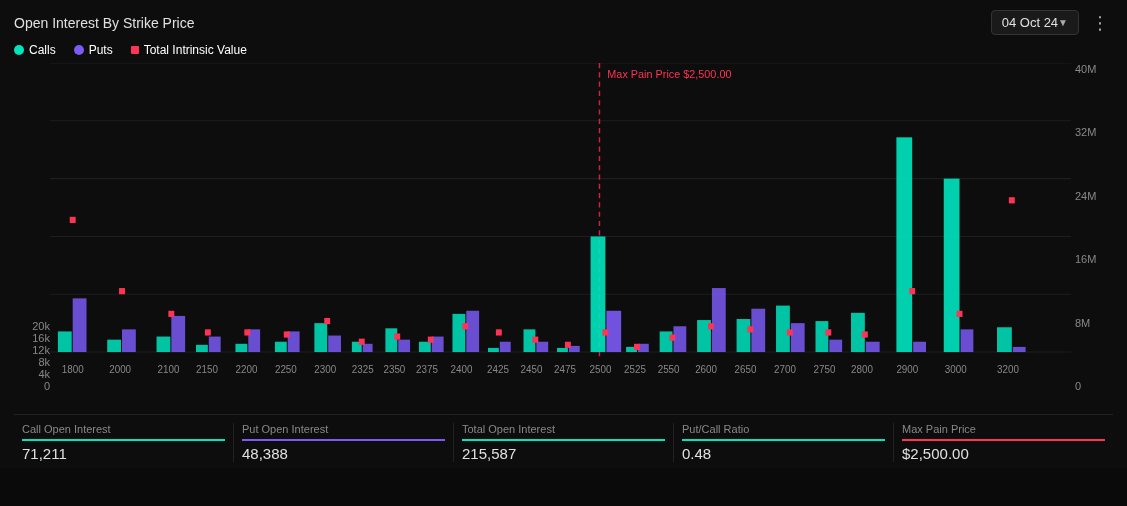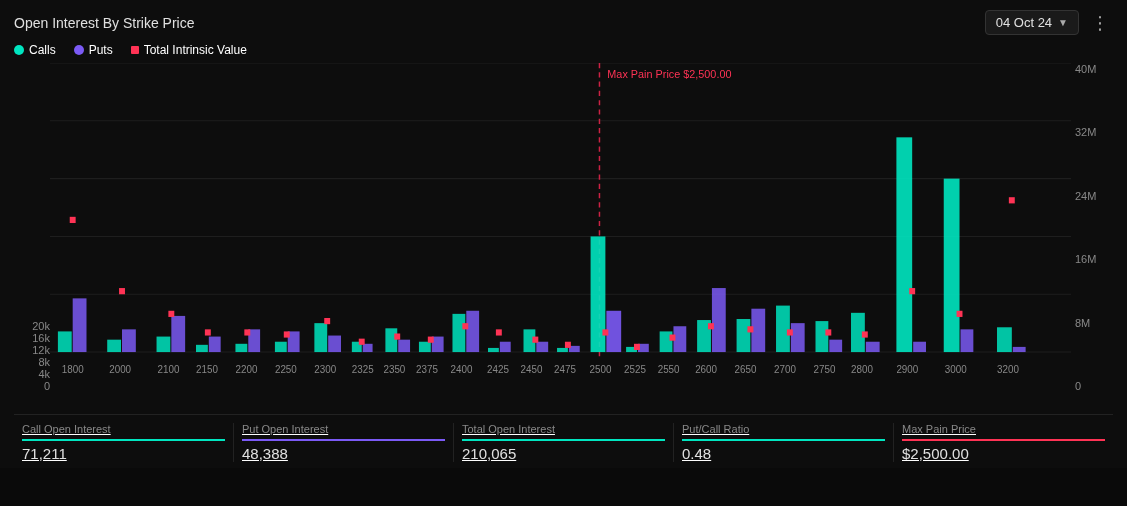--- a/index.html
+++ b/index.html
@@ -38,21 +38,21 @@
     .date-btn {
       background: #1a1a1a;
       border: 1px solid #333;
       color: #e0e0e0;
       padding: 4px 10px;
       border-radius: 4px;
       font-size: 13px;
       cursor: pointer;
       display: flex;
       align-items: center;
-      gap: 6px;
+      gap: 0;
     }
     .date-btn .chevron {
       font-size: 10px;
       color: #aaa;
     }
     .more-btn {
       background: none;
       border: none;
       color: #aaa;
       font-size: 18px;
@@ -126,21 +126,20 @@
     }
     .stats-row {
       display: flex;
       border-top: 1px solid #222;
       padding: 8px 0 6px 0;
     }
     .stat-item {
       flex: 1;
       padding: 0 8px;
       border-right: 1px solid #222;
-      text-decoration: underline;
     }
     .stat-item:last-child {
       border-right: none;
     }
     .stat-label {
       font-size: 11px;
       color: #888;
       margin-bottom: 4px;
     }
     .stat-underline {
@@ -352,21 +351,21 @@
       <div class="stat-value">71,211</div>
     </div>
     <div class="stat-item">
       <div class="stat-label">Put Open Interest</div>
       <div class="stat-underline" style="background:#7b5af5;"></div>
       <div class="stat-value">48,388</div>
     </div>
     <div class="stat-item">
       <div class="stat-label">Total Open Interest</div>
       <div class="stat-underline" style="background:#00e5c0;"></div>
-      <div class="stat-value">210,065</div>
+      <div class="stat-value">215,587</div>
     </div>
     <div class="stat-item">
       <div class="stat-label">Put/Call Ratio</div>
       <div class="stat-underline" style="background:#00e5c0;"></div>
       <div class="stat-value">0.48</div>
     </div>
     <div class="stat-item">
       <div class="stat-label">Max Pain Price</div>
       <div class="stat-underline" style="background:#ff3355;"></div>
       <div class="stat-value">$2,500.00</div>

